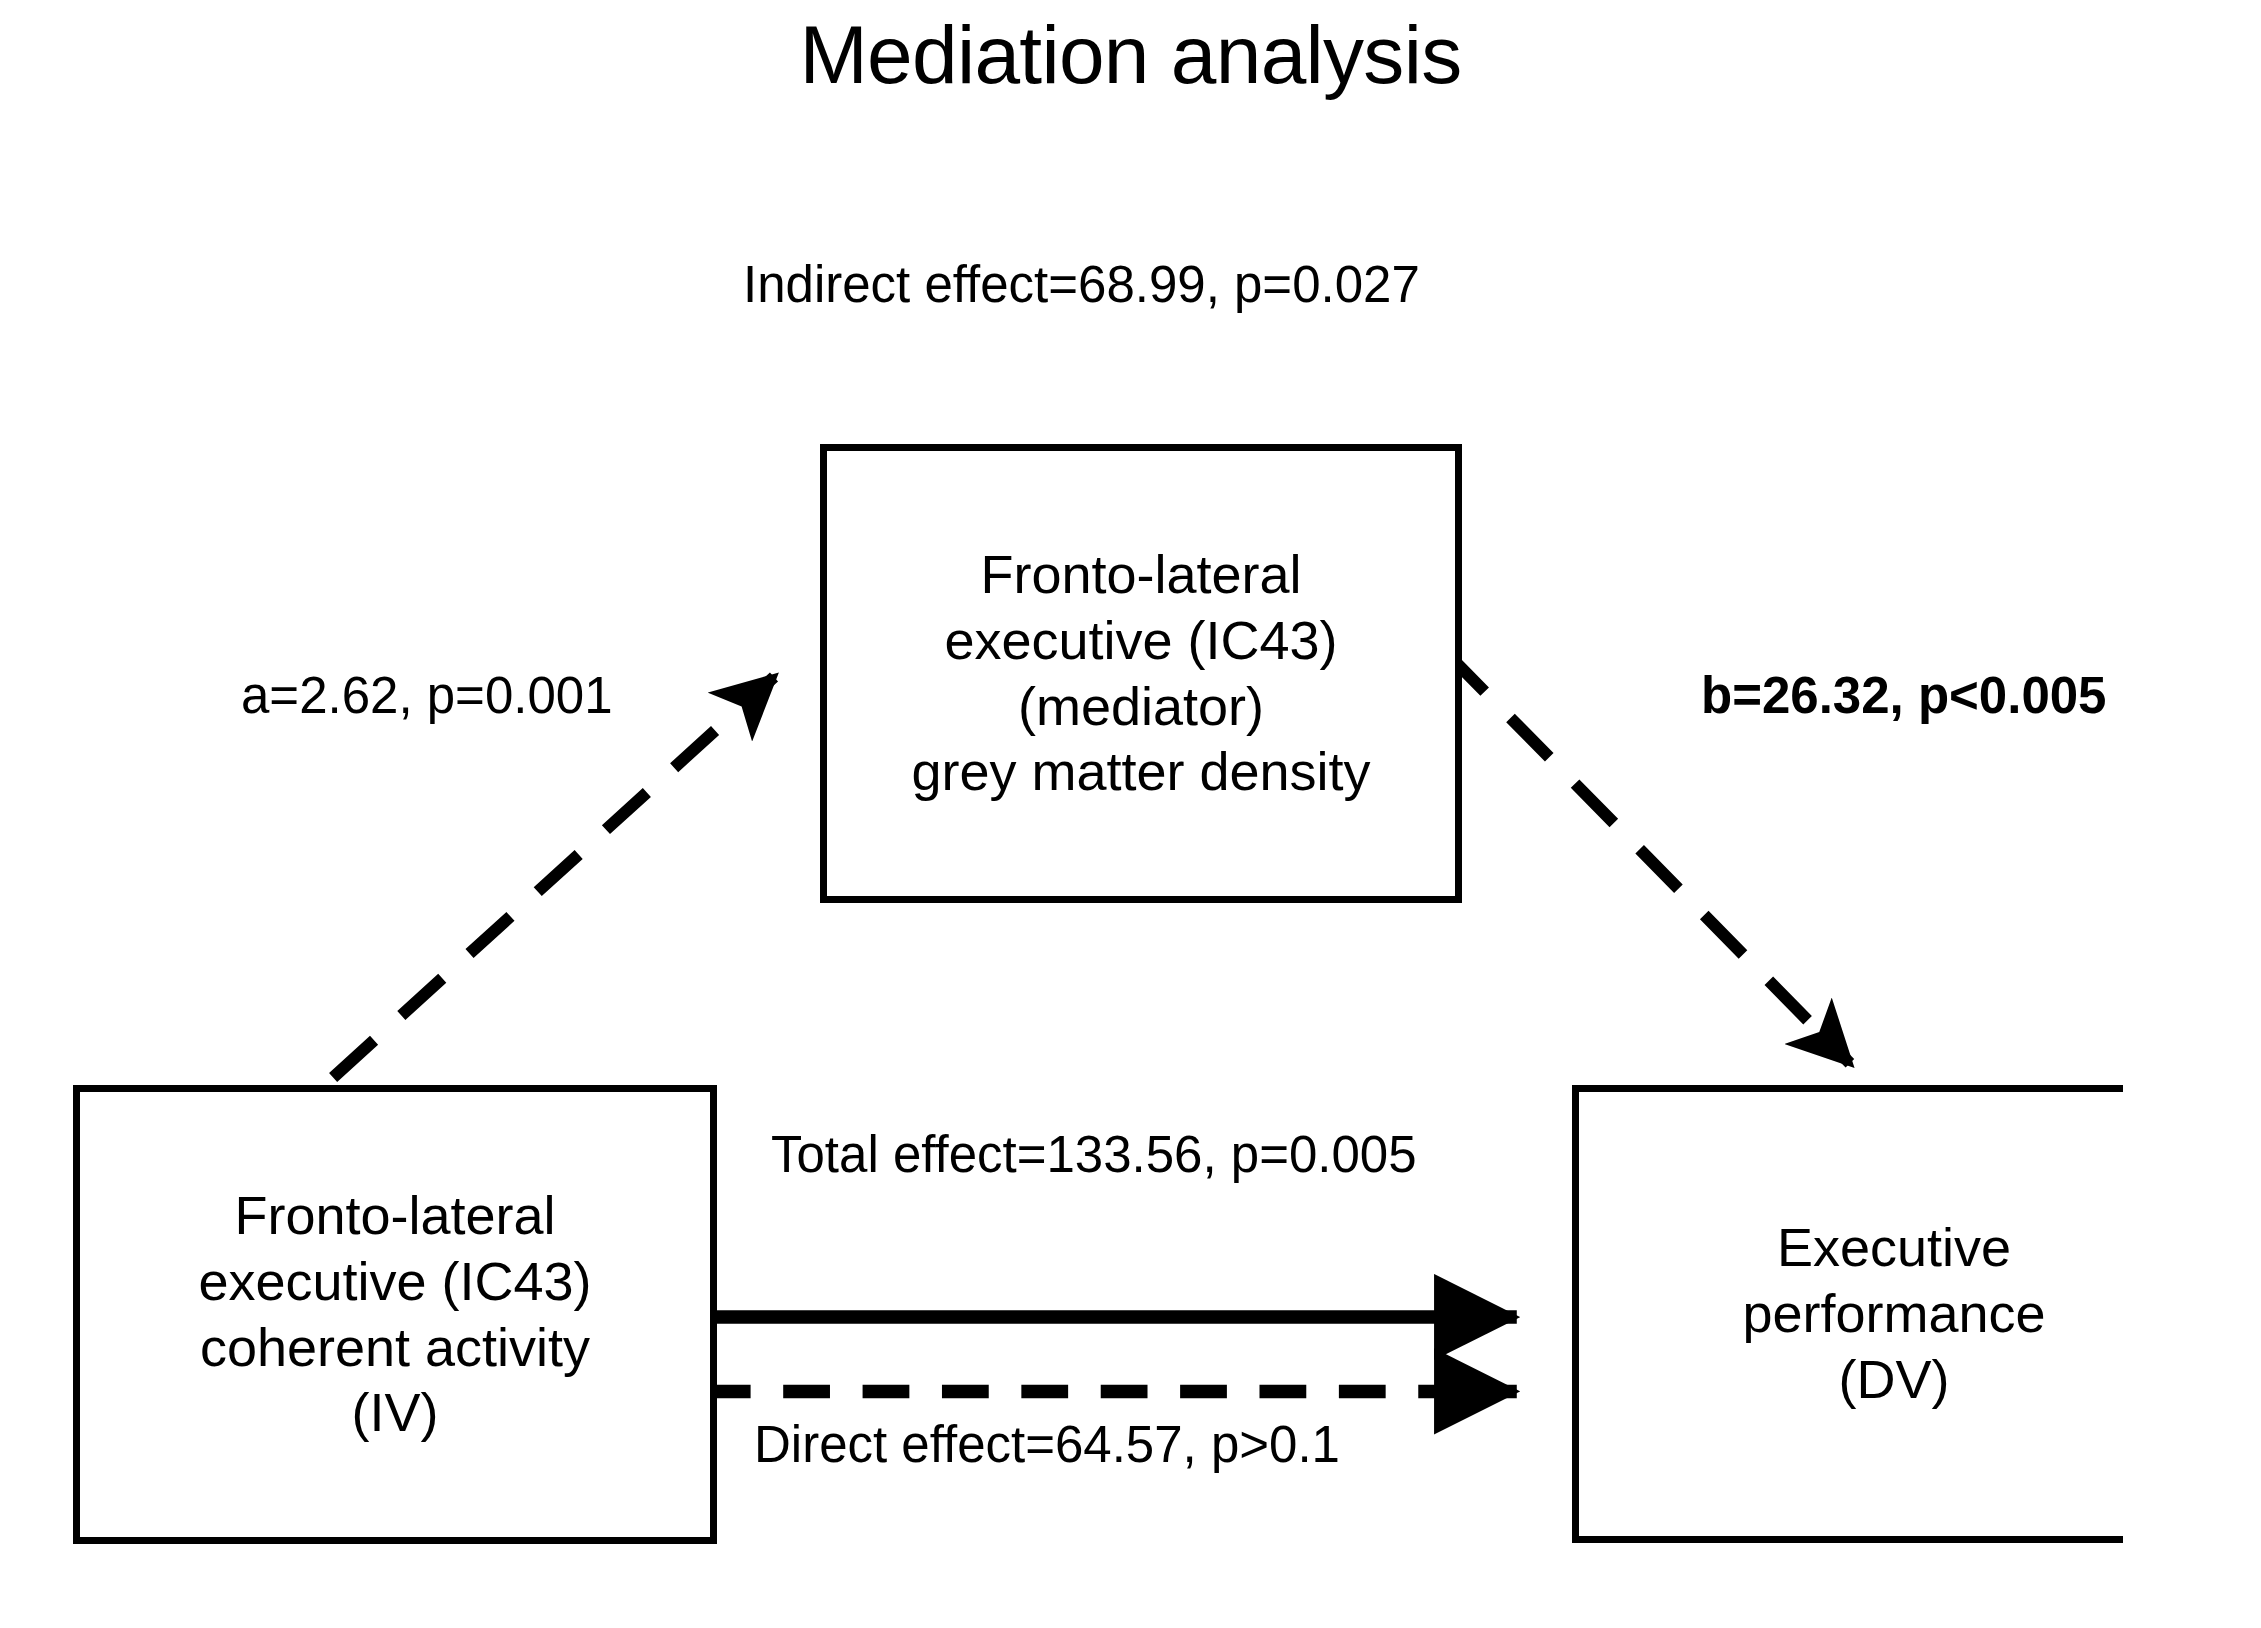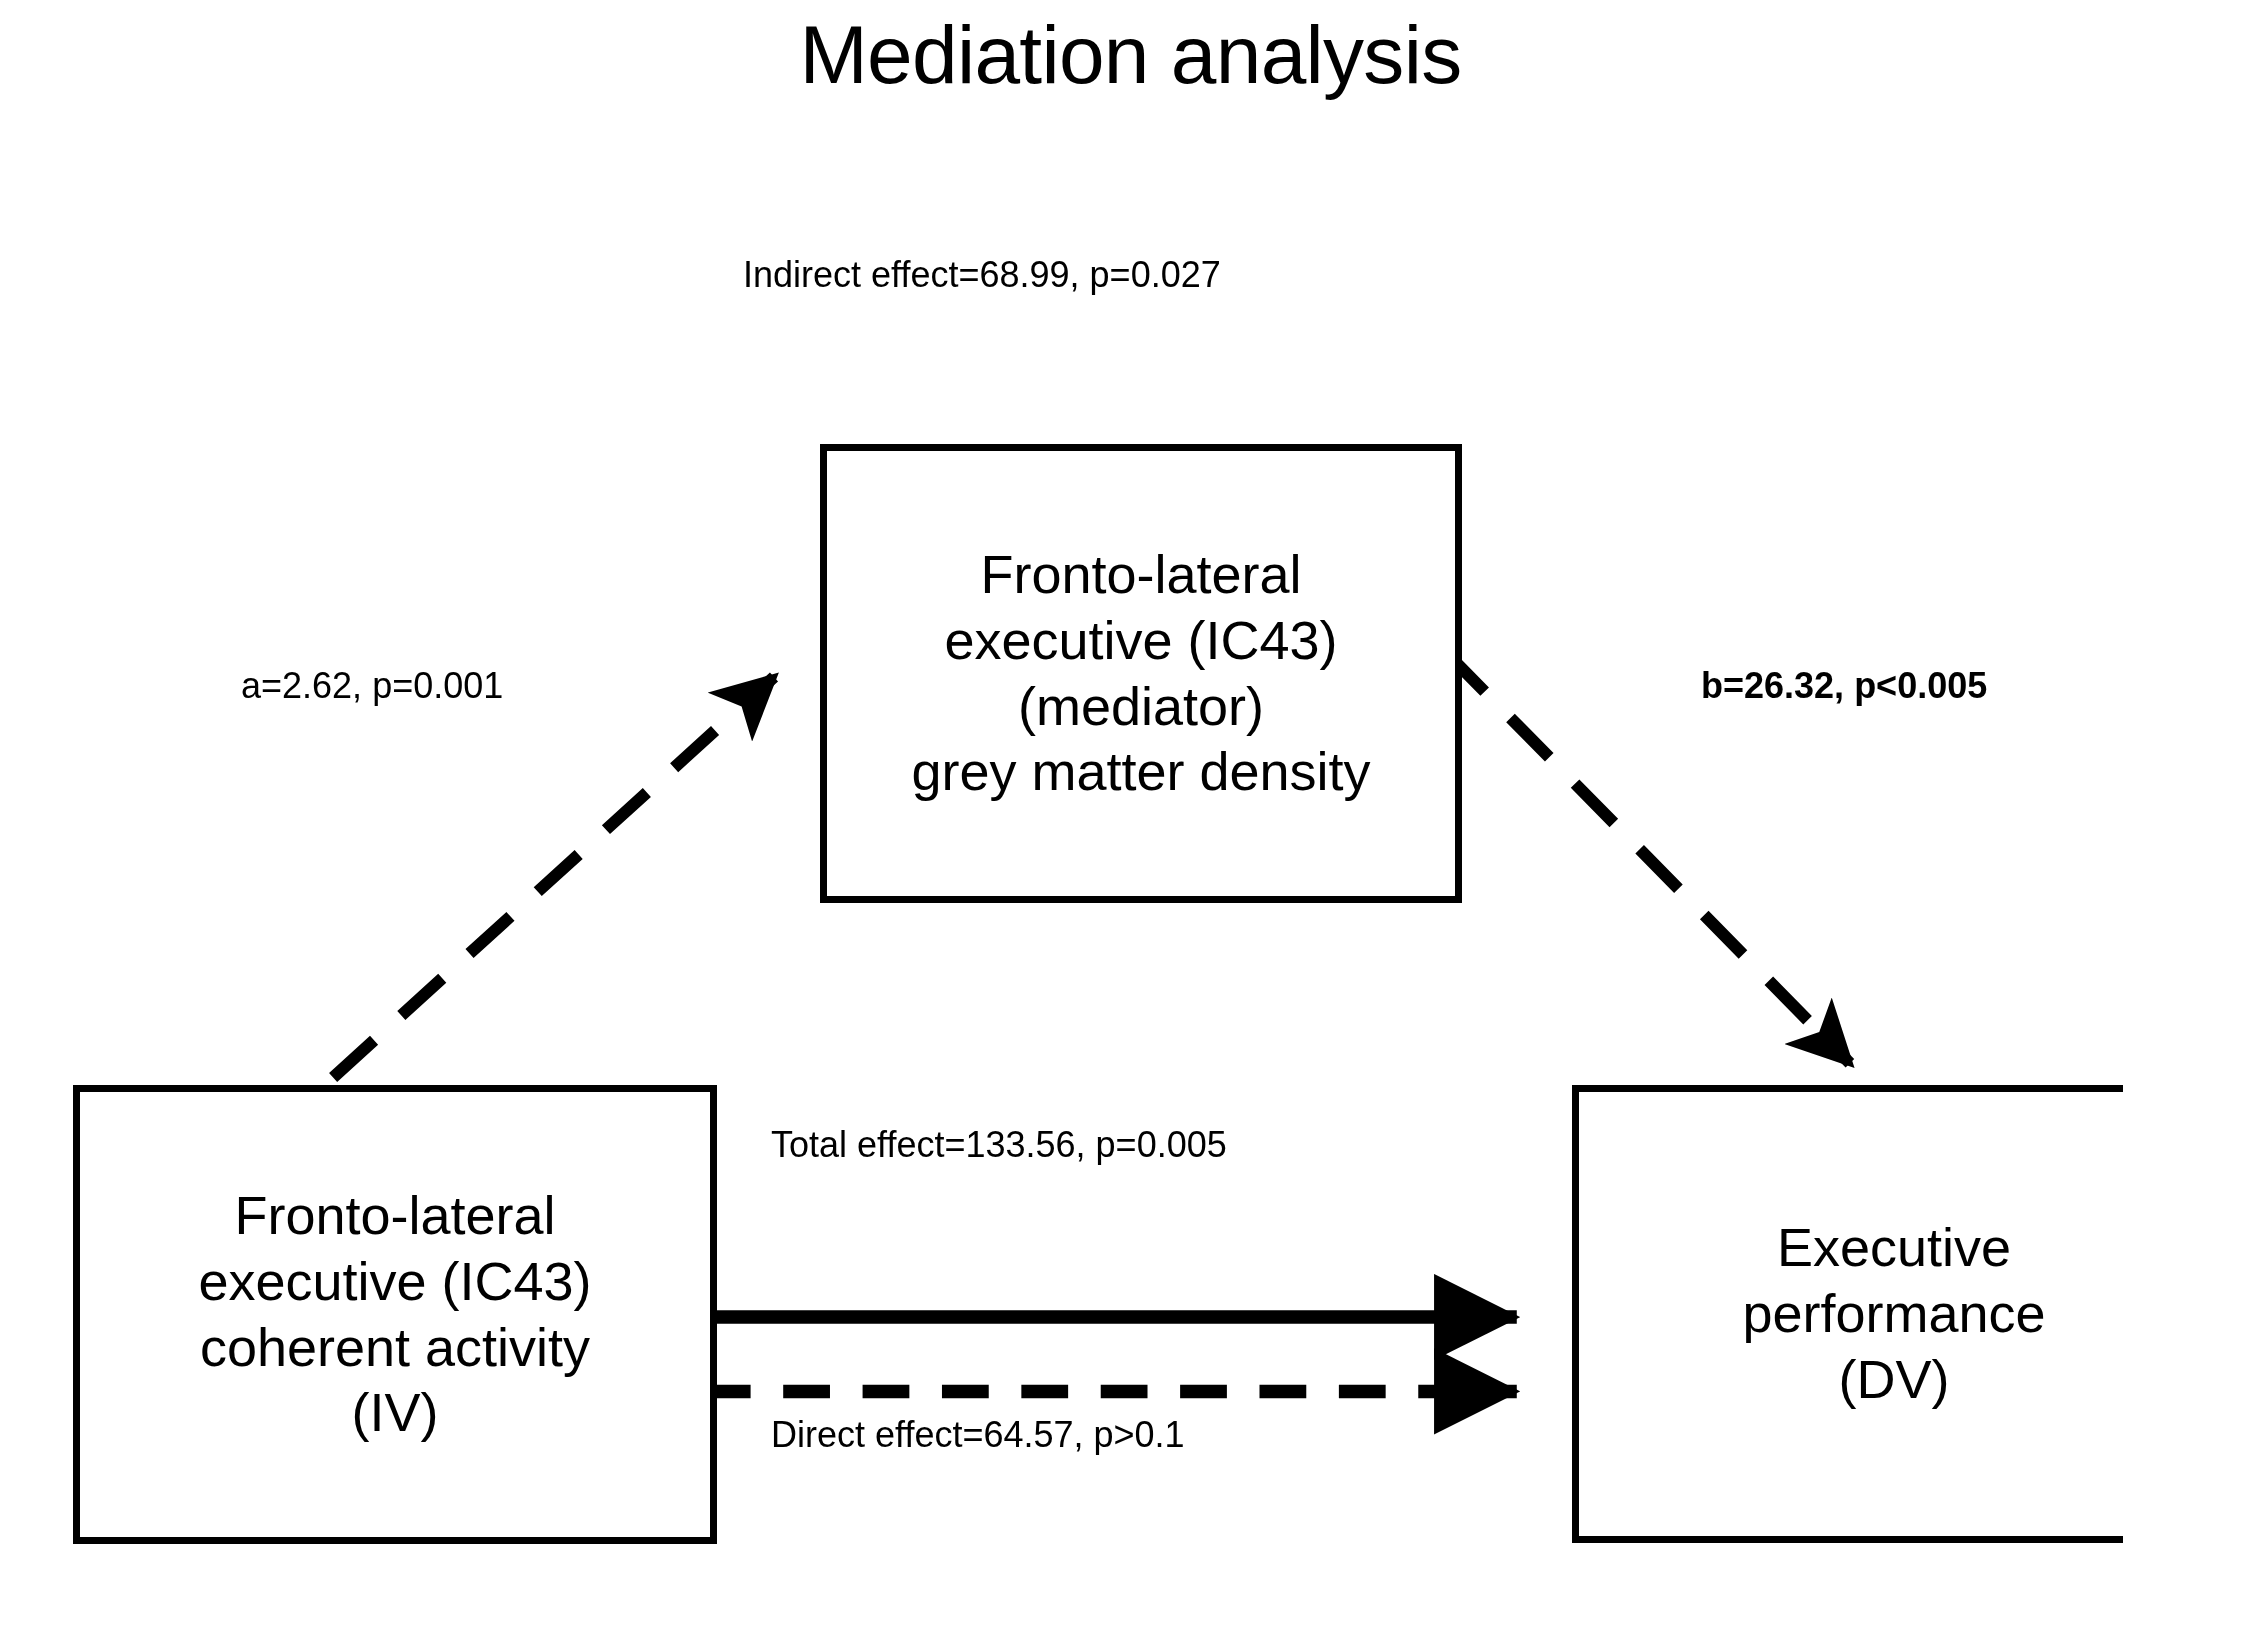--- a/index.html
+++ b/index.html
@@ -47,29 +47,29 @@
   }
   .node-box .line { display: block; white-space: nowrap; }
 
   #mediator-box { left: 792px; top: 444px;  width: 642px; height: 459px; }
   #iv-box       { left: 45px;   top: 1085px; width: 644px; height: 459px; }
   #dv-box       { left: 1544px; top: 1085px; width: 644px; height: 458px; }
 
   
   .edge-label {
     position: absolute;
-    font-size: 36px;
+    font-size: 51px;
     line-height: 1.28;
     white-space: nowrap;
   }
   #indirect-effect-label { left: 743px; top: 252px; }
   #a-path-label          { left: 241px;  top: 663px; text-align: right; }
   #b-path-label          { left: 1701px; top: 663px; font-weight: bold; }
   #total-effect-label    { left: 771px; top: 1122px; }
-  #direct-effect-label   { left: 771px; top: 1412px; }
+  #direct-effect-label   { left: 754px; top: 1412px; }
 
   
   #arrow-layer {
     position: absolute;
     left: 0; top: 0;
     width: 2261px;
     height: 1629px;
     pointer-events: none;
   }
 </style>

